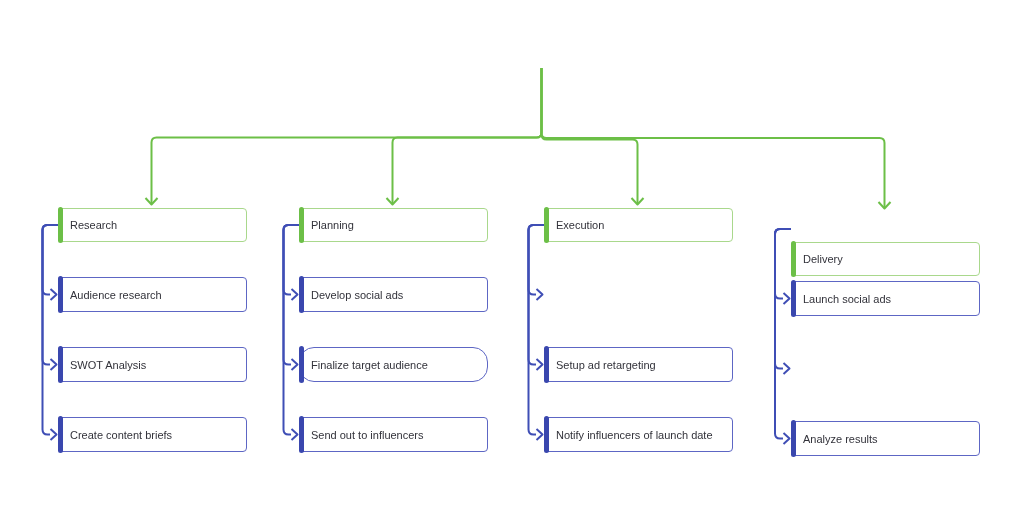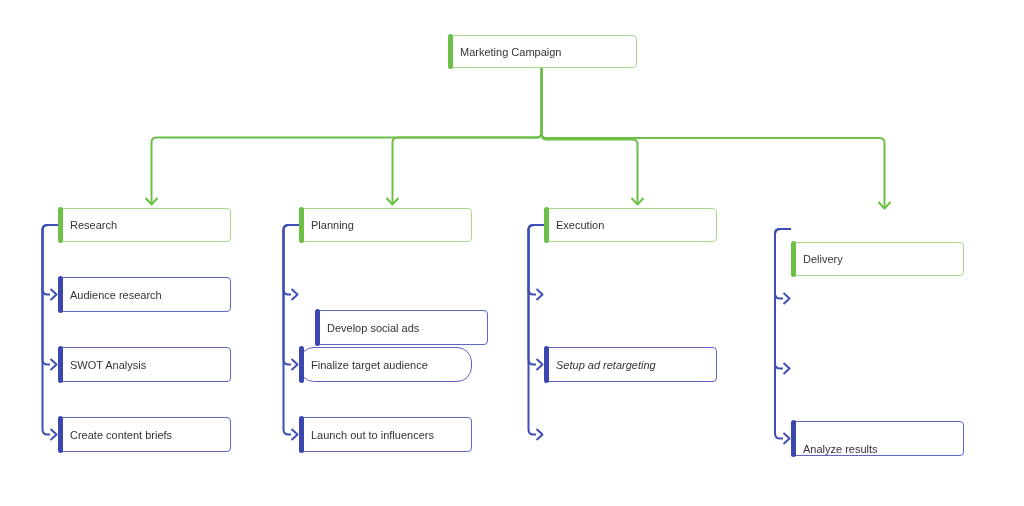--- a/index.html
+++ b/index.html
@@ -12,21 +12,21 @@
     overflow: hidden;
   }
   #connectors {
     position: absolute;
     left: 0; top: 0;
     width: 1024px; height: 506px;
   }
   .node {
     position: absolute;
     box-sizing: border-box;
-    width: 173px;
+    width: 189px;
     height: 35px;
     background: #ffffff;
     border: 1px solid #9aa2de;
     border-radius: 4px;
     display: flex;
     align-items: center;
     padding-left: 11px;
     font-size: 11px;
     color: #32323a;
     cursor: default;
@@ -90,57 +90,60 @@
 
       <path d="M791 229 L780 229 Q775 229 775 234 L775 293.5 Q775 298.5 780 298.5 L783 298.5"></path>
       <path d="M783.5 293 L789.5 298.5 L783.5 304"></path>
       <path d="M791 229 L780 229 Q775 229 775 234 L775 363.5 Q775 368.5 780 368.5 L783 368.5"></path>
       <path d="M783.5 363 L789.5 368.5 L783.5 374"></path>
       <path d="M791 229 L780 229 Q775 229 775 234 L775 433.5 Q775 438.5 780 438.5 L783 438.5"></path>
       <path d="M783.5 433 L789.5 438.5 L783.5 444"></path>
     </g>
   </svg>
 
-  <div class="node green root" style="left:448px; top:35px;">
-    <span>Marketing Campaign</span>
-  </div>
 
   <div class="node green cat" style="left:58px; top:208px;">
     <span>Research</span>
   </div>
   <div class="node blue" style="left:58px; top:347px;">
     <span>SWOT Analysis</span>
   </div>
   <div class="node blue" style="left:58px; top:277px;">
     <span>Audience research</span>
   </div>
   <div class="node blue" style="left:58px; top:417px;">
     <span>Create content briefs</span>
   </div>
 
   <div class="node green cat" style="left:299px; top:208px;">
     <span>Planning</span>
   </div>
-  <div class="node blue" style="left:315px; top:277px;margin-top:33px;">
+  <div class="node blue" style="left:299px; top:277px;">
     <span>Develop social ads</span>
   </div>
   <div class="node blue" style="left:299px; top:347px;border-radius:15px;">
     <span>Finalize target audience</span>
   </div>
   <div class="node blue" style="left:299px; top:417px;">
-    <span>Launch out to influencers</span>
+    <span>Send out to influencers</span>
   </div>
 
   <div class="node green cat" style="left:544px; top:208px;text-align:right;">
     <span>Execution</span>
   </div>
-  <div class="node blue" style="left:544px; top:347px;font-style:italic;">
+  <div class="node blue" style="left:544px; top:347px;">
     <span>Setup ad retargeting</span>
+  </div>
+  <div class="node blue" style="left:544px; top:417px;">
+    <span>Notify influencers of launch date</span>
   </div>
 
   <div class="node green cat" style="left:791px; top:212px;margin-top:30px;">
     <span>Delivery</span>
   </div>
-  <div class="node blue" style="left:791px; top:421px;align-items:flex-end;">
+  <div class="node blue" style="left:791px; top:281px;">
+    <span>Launch social ads</span>
+  </div>
+  <div class="node blue" style="left:791px; top:421px;">
     <span>Analyze results</span>
   </div>
 
 </div>
 
 </body></html>

